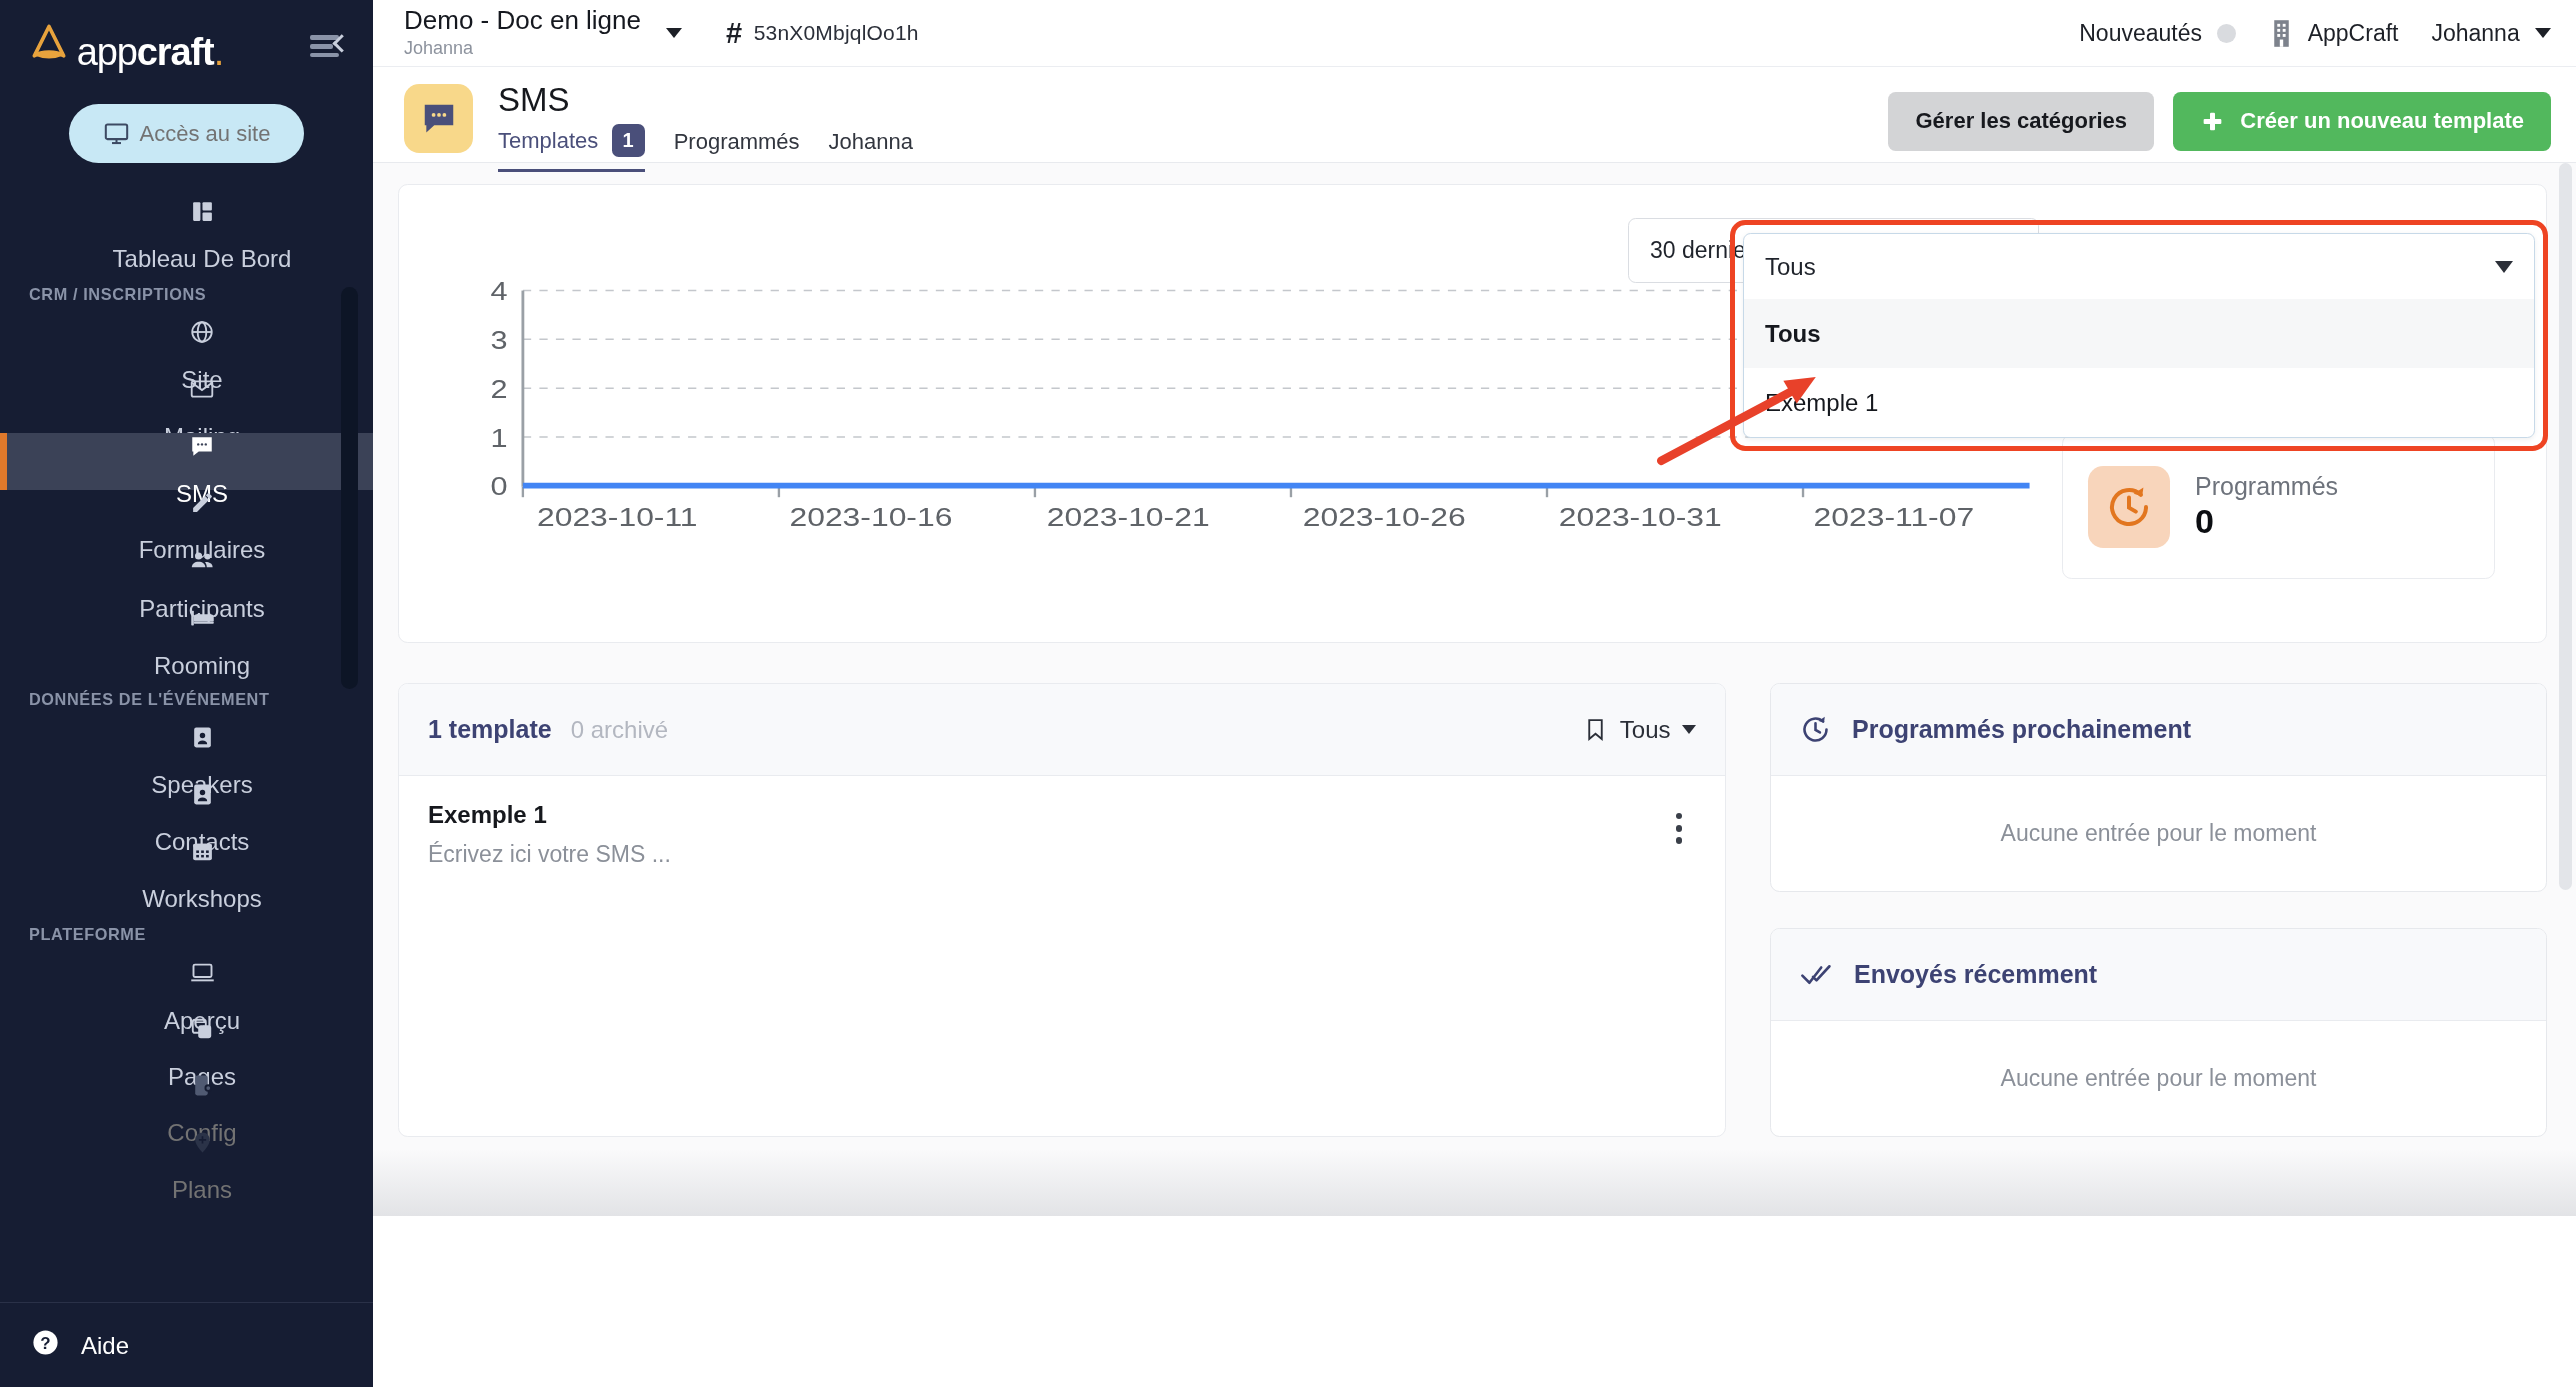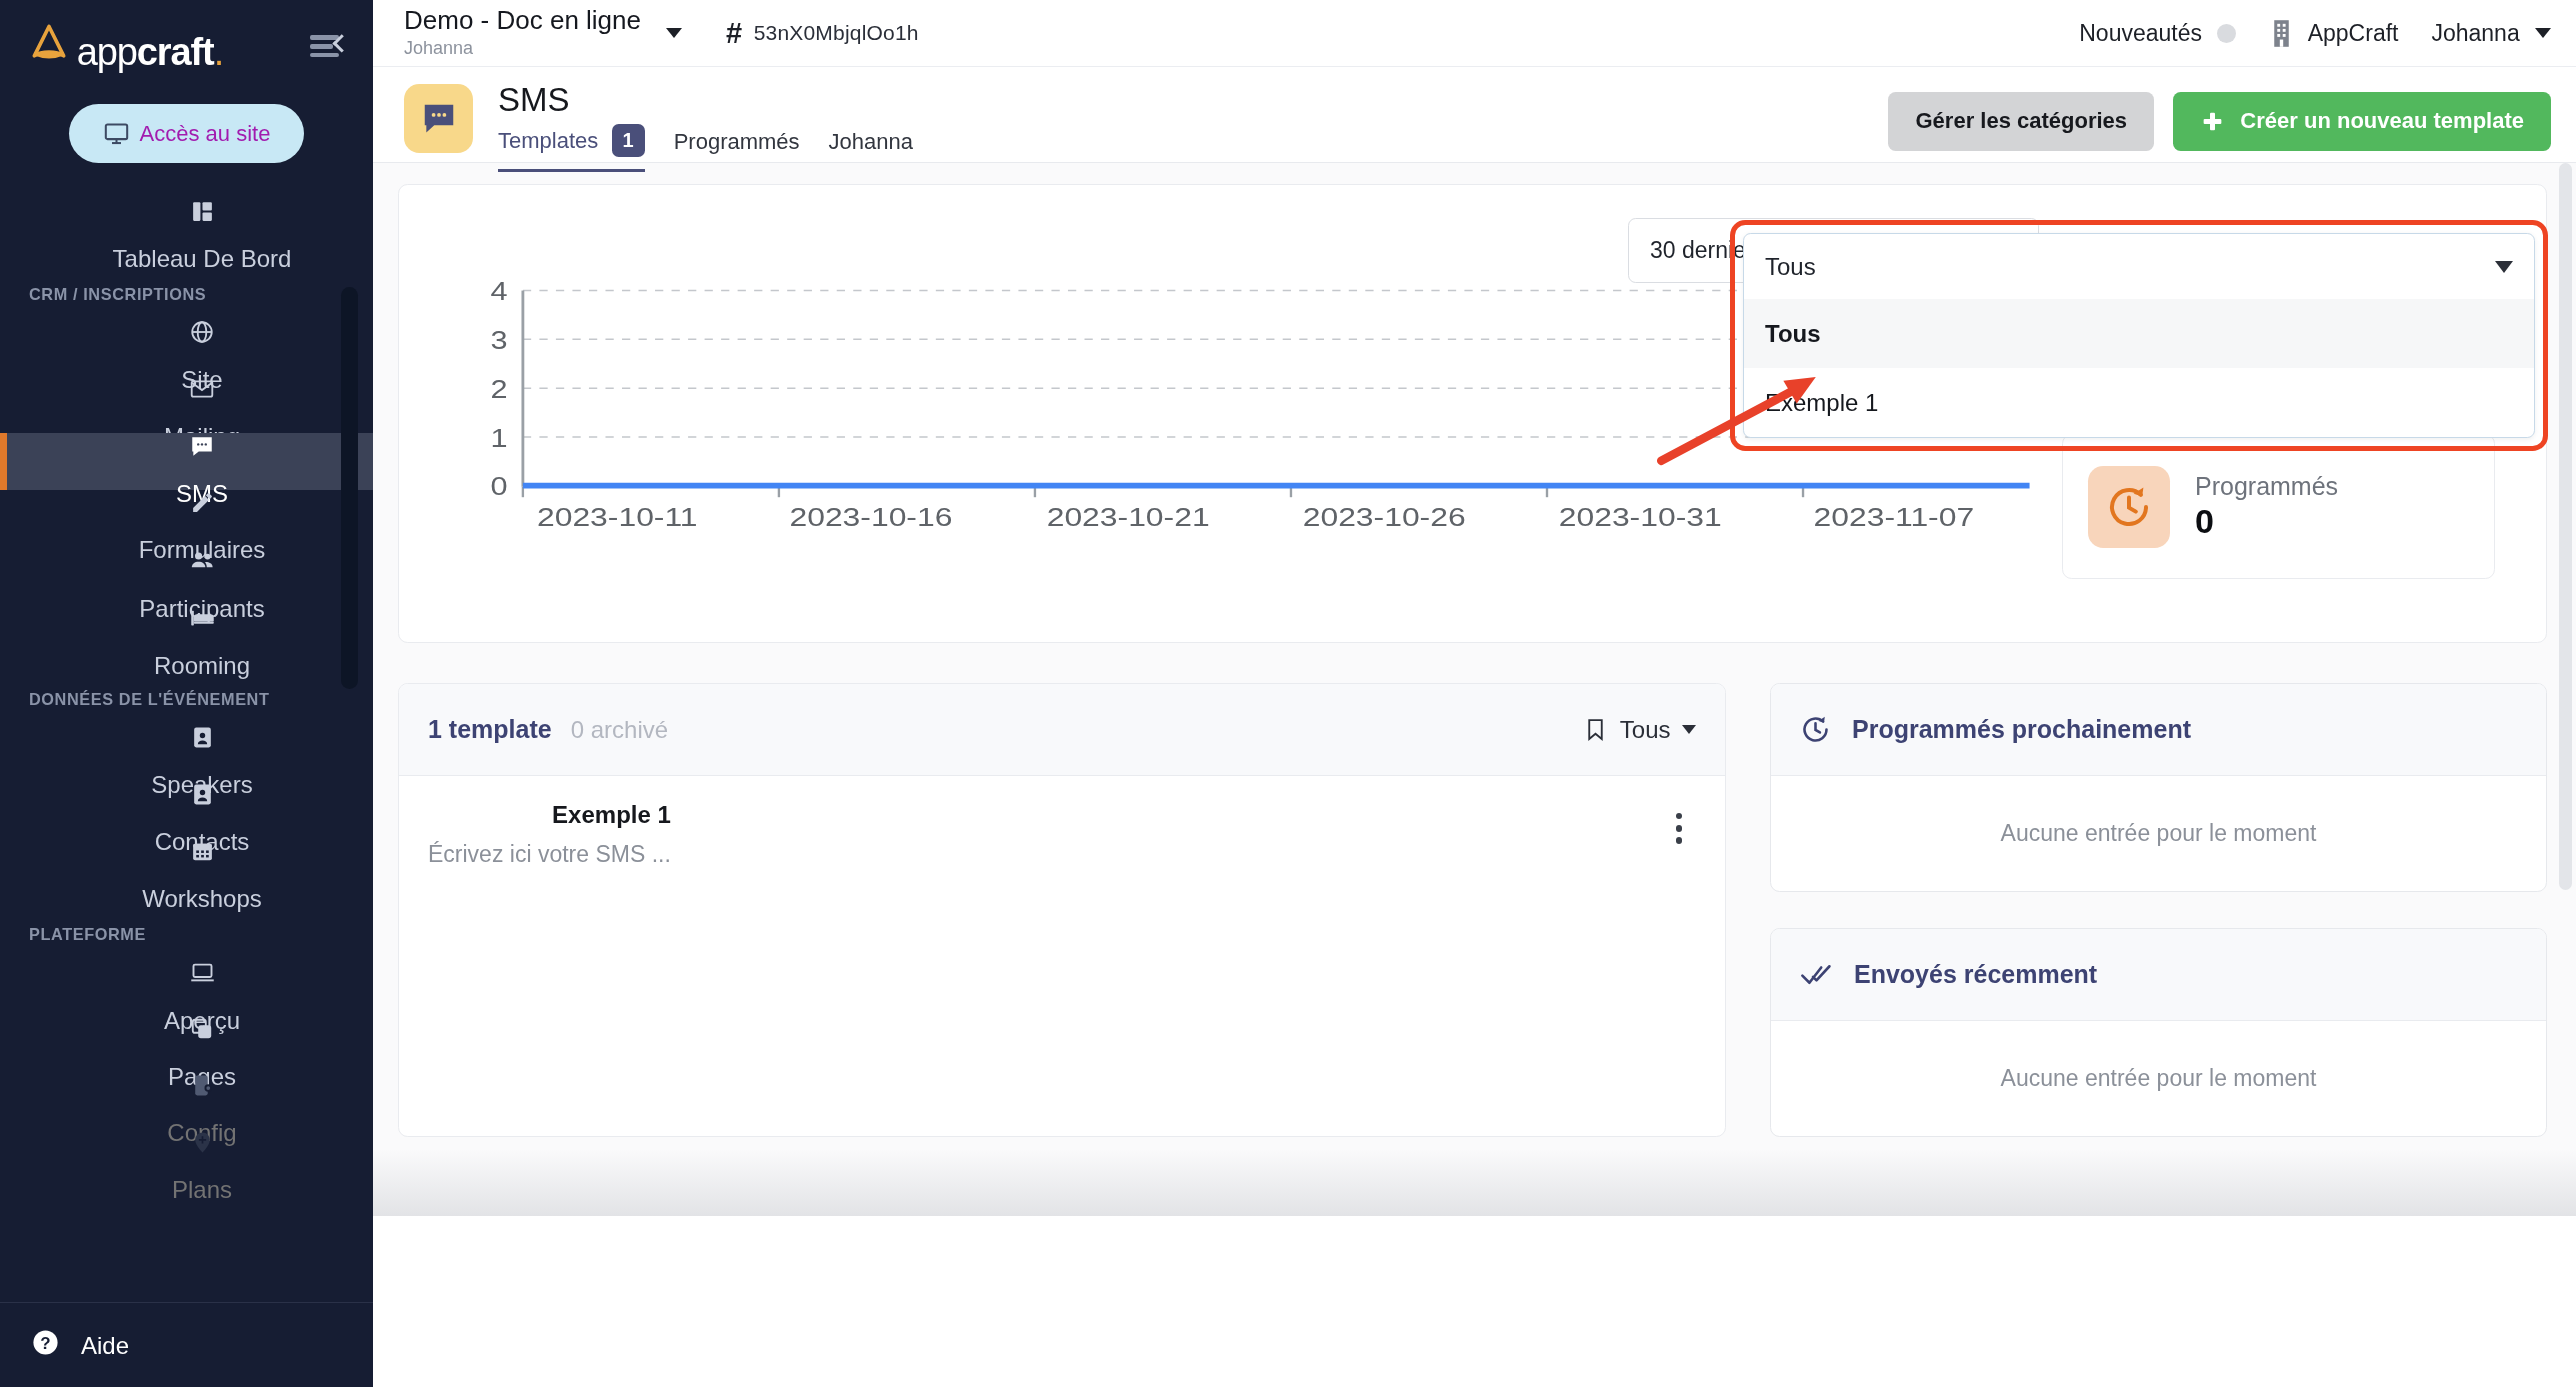--- a/index.html
+++ b/index.html
@@ -40,21 +40,21 @@
   .collapse-icon i:nth-child(3) { top: 21px; width: 29px; }
   .collapse-icon .chev {
     position: absolute; right: 0px; top: 5.7px; width: 13.4px; height: 13.4px;
     border-left: 3.8px solid #c9cfdd; border-bottom: 3.8px solid #c9cfdd;
     transform: rotate(45deg);
   }
 
   .access-btn {
     margin: 33px auto 0; display: flex; align-items: center; justify-content: center;
     gap: 10px; width: 235px; height: 59px; border-radius: 30px;
-    background: #c8e8f5; color: #a21caf; font-size: 22px; cursor: pointer;
+    background: #c8e8f5; color: #737373; font-size: 22px; cursor: pointer;
   }
   .access-btn svg { display:block; }
 
   .nav { margin-top: 36px; }
   .nav-section {
     color: #8a93a8; font-size: 16.3px; font-weight: 700; letter-spacing: 0.6px;
     padding: 29px 0 15.3px 29px; text-transform: uppercase;
   }
   .nav-item {
     display: flex; align-items: center; gap: 21px;
@@ -165,21 +165,21 @@
   .stat-card {
     position: absolute; left: 23px; top: 249px; width: 433px; height: 145px;
     background:#ffffff; border:1px solid #e9ebef; border-radius: 9.6px;
     display: flex; align-items: center; padding: 0 25px; gap: 25px;
   }
   .stat-ico { width: 82px; height: 82px; border-radius: 15.3px; background: #f8d5bb;
               display: flex; align-items: center; justify-content: center; flex: 0 0 82px; }
   .stat-label { font-size: 25px; color: #6e737c; }
   .stat-value { font-size: 34px; color: #0c0e12; font-weight: 700; margin-top: 1.9px; }
 
-  .lower { display: flex; gap: 44px; margin-top: 40px; text-align: right; }
+  .lower { display: flex; gap: 44px; margin-top: 40px; }
   .tpl-card { width: 1328px; flex: 0 0 1328px; border: 1px solid #e9ebef; border-radius: 9.6px;
               background: #ffffff; overflow: hidden; }
   .tpl-head { height: 92px; background: #f8f9fb; display: flex; align-items: center;
               padding: 0 29px; border-bottom: 1px solid #e9ebef; }
   .tpl-count { font-size: 25px; font-weight: 700; color: #3d4373; }
   .tpl-arch { font-size: 24px; color: #b3b7c0; margin-left: 19px; }
   .tpl-filter { margin-left: auto; display: flex; align-items: center; gap: 11.5px;
                 font-size: 24px; color: #2b2f38; cursor: pointer; }
   .tpl-row { padding: 25px 29px 29px; display: flex; align-items: flex-start; position: relative; }
   .tpl-name { font-size: 24px; font-weight: 700; color: #16181d; }

